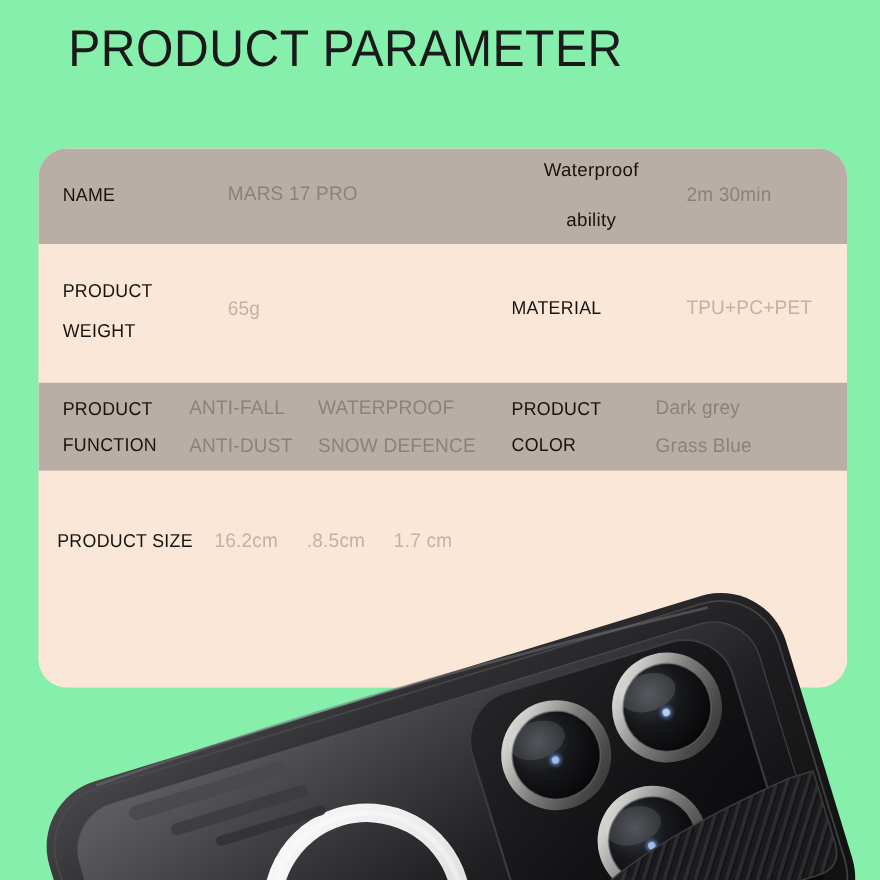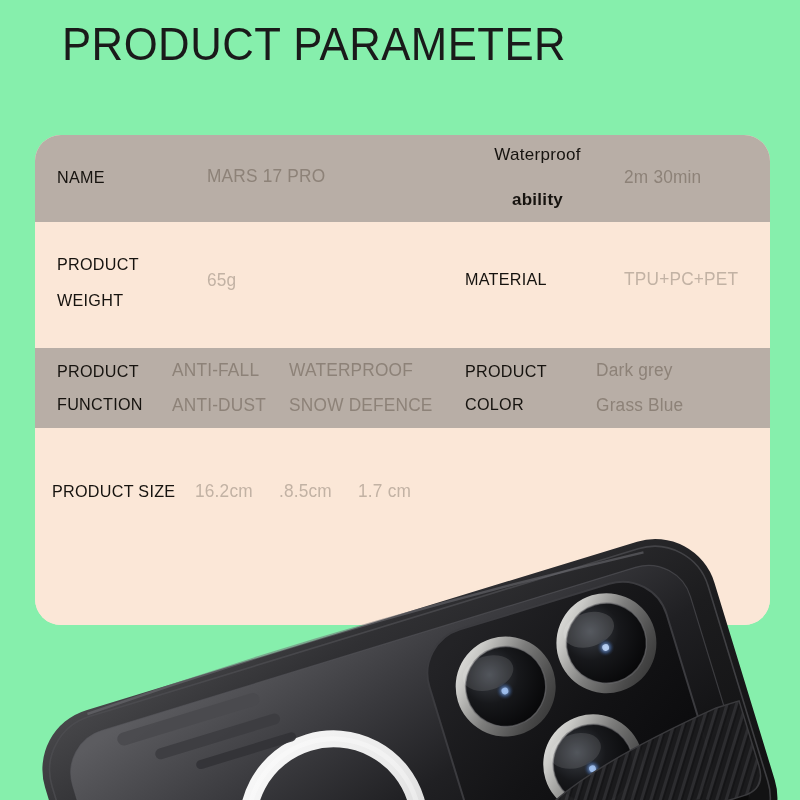--- a/index.html
+++ b/index.html
@@ -88,21 +88,21 @@
     transform: scaleX(0.96);
     transform-origin: left center;
   }
   .value.on-light { color: #c2b2a4; }
 
   
   .r1-label   { left: 22px;  top: 31px; }
   .r1-value   { left: 172px; top: 29px; }
   .r1-label2  { left: 415px; top: 8px; width: 175px; }
   .r1-label2 .l2a { display: block; text-align: center; }
-  .r1-label2 .l2b { display: block; text-align: center; margin-top: 22px; font-weight: bold; }
+  .r1-label2 .l2b { display: block; text-align: center; margin-top: 22px; }
   .r1-value2  { left: 589px; top: 30px; }
 
   
   .r2-label   { left: 22px;  top: 118px; }
   .r2-label .ln { display: block; }
   .r2-label .ln + .ln { margin-top: 13px; }
   .r2-value   { left: 172px; top: 133px; }
   .r2-label2  { left: 430px; top: 133px; }
   .r2-value2  { left: 589px; top: 132px; }
 

